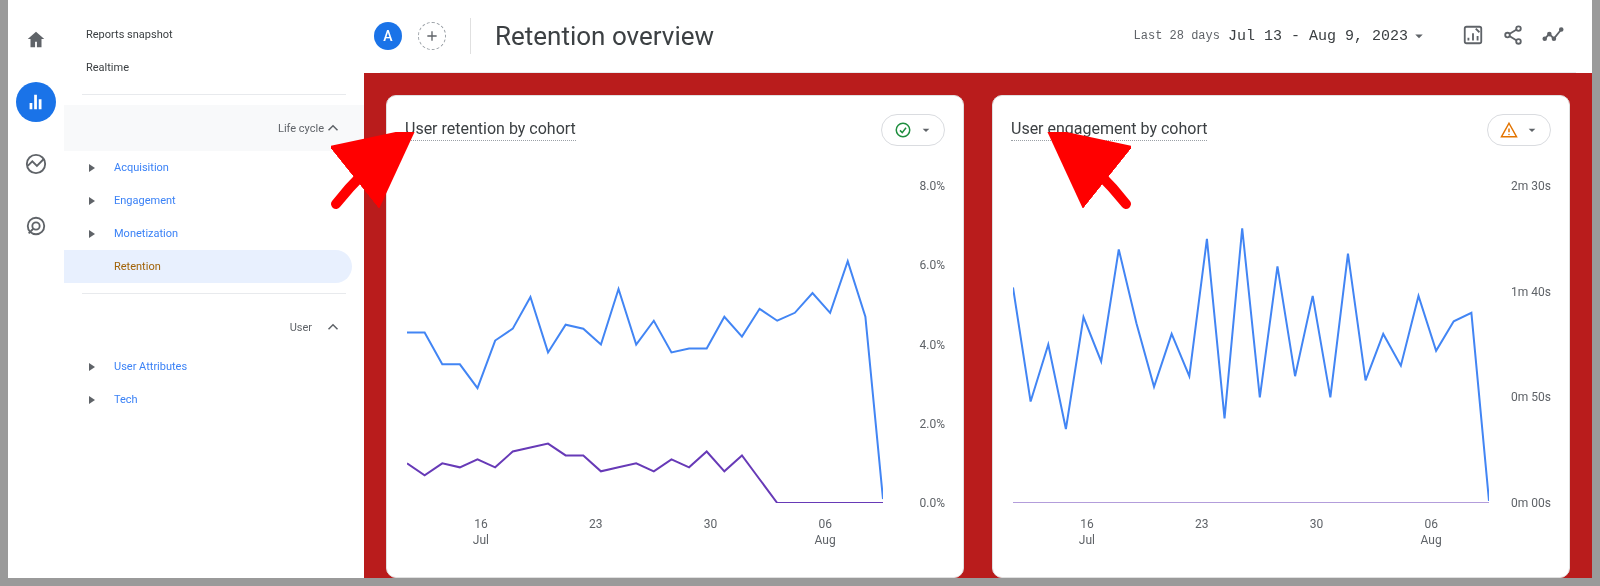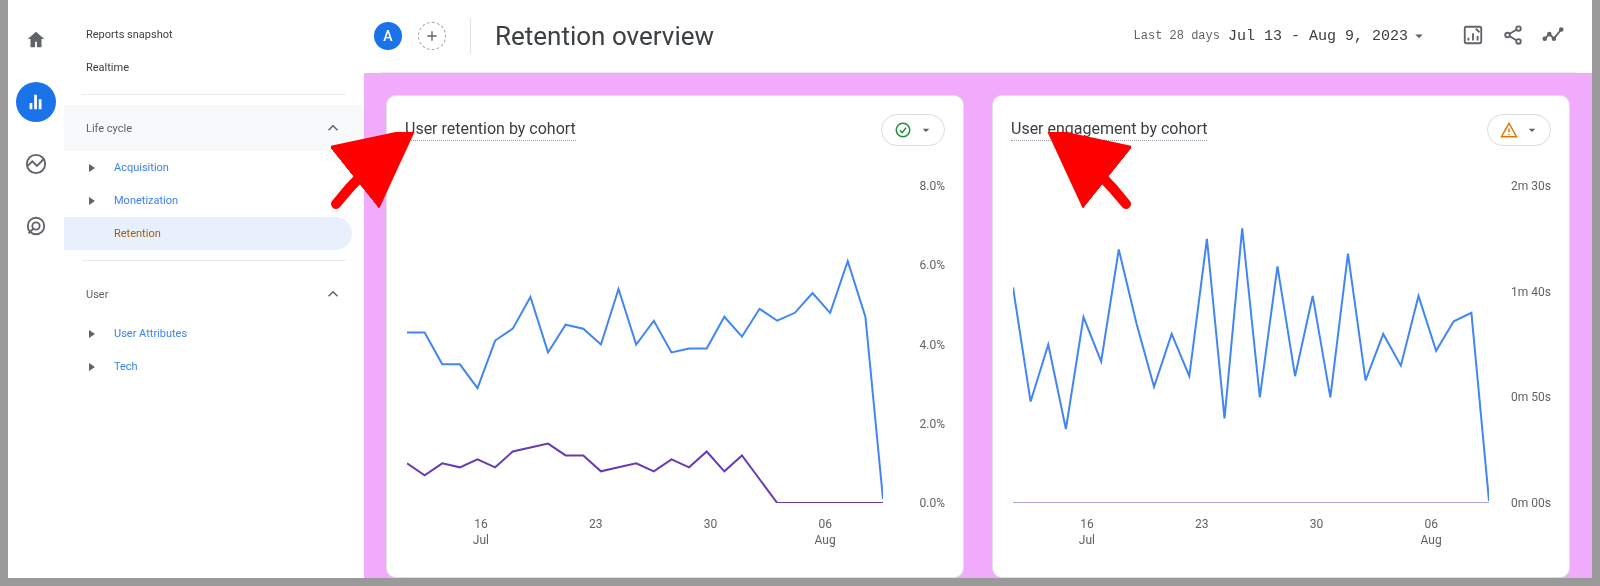--- a/index.html
+++ b/index.html
@@ -45,21 +45,21 @@
   }
   .sb-plain {
     padding:10px 22px;
     cursor:pointer;
     color:#3c4043;
   }
   .sb-divider { height:1px; background:#e8eaed; margin:10px 18px; }
   .sb-group-hdr {
     padding:14px 22px 14px 22px;
     color:#5f6368;
-    display:flex; align-items:center; justify-content:space-between;
+    display:flex; align-items:center; justify-content:flex-end;
     background:#f8f9fa;
     cursor:pointer;
   }
   .sb-group-hdr.nobg { background:transparent;gap:12px; }
   .chev { width:18px;height:18px; }
   .sb-item {
     display:flex; align-items:center;
     padding:10px 22px 10px 22px;
     cursor:pointer;
     color:#3b82f6;
@@ -111,21 +111,21 @@
   .top-icons { display:flex; gap:18px; margin-left:18px; color:#5f6368;}
   .top-icons svg { width:22px;height:22px; }
 
   .divider { height:1px;background:#e8eaed; margin:0 16px; }
 
   
   .cards {
     display:flex;
     gap:28px;
     padding:22px 22px 0 22px;
-    background:#f0abfc;
+    background:#b91c1c;
     flex:1;
   }
   .card {
     flex:1;
     background:#fff;
     border:1px solid #e0e0e0;
     border-radius:10px;
     padding:18px 18px 14px 18px;
     display:flex;
     flex-direction:column;
@@ -211,20 +211,28 @@
           </svg>
         </span>
       <span>Acquisition</span>
     </div>
     <div class="sb-item">
       <span class="tri">
           <svg viewBox="0 0 8 8" fill="currentColor">
             <polygon points="1,0 7,4 1,8"></polygon>
           </svg>
         </span>
+      <span>Engagement</span>
+    </div>
+    <div class="sb-item">
+      <span class="tri">
+          <svg viewBox="0 0 8 8" fill="currentColor">
+            <polygon points="1,0 7,4 1,8"></polygon>
+          </svg>
+        </span>
       <span>Monetization</span>
     </div>
     <div class="sb-item sel indent">
       <span>Retention</span>
     </div>
 
     <div class="sb-divider"></div>
 
     <div class="sb-group-hdr nobg">
       <span>User</span>

